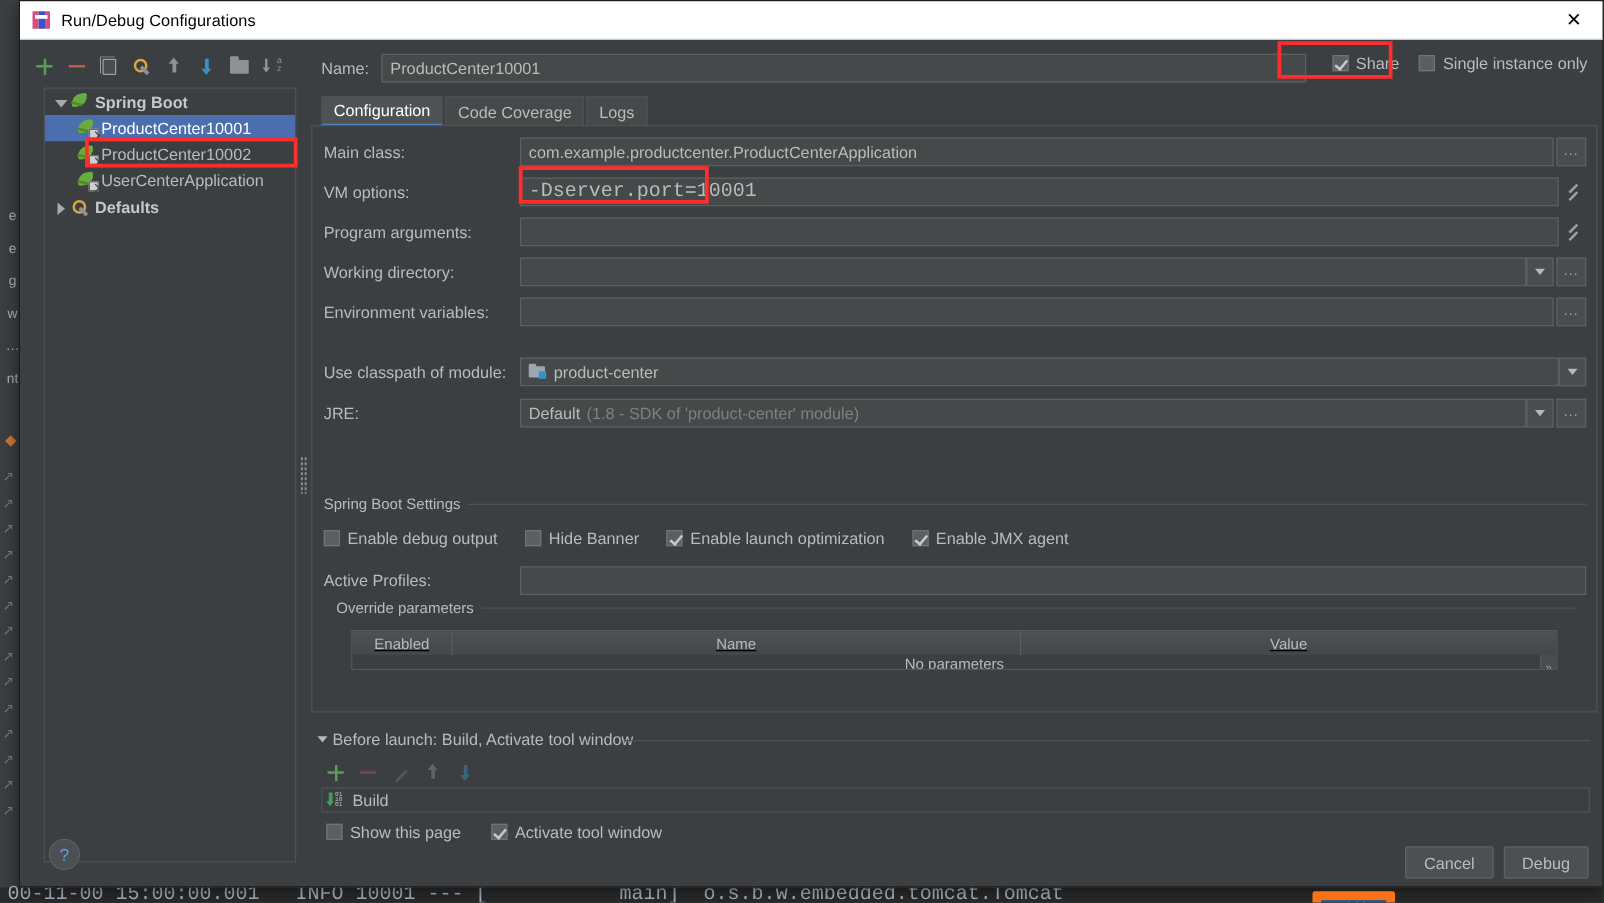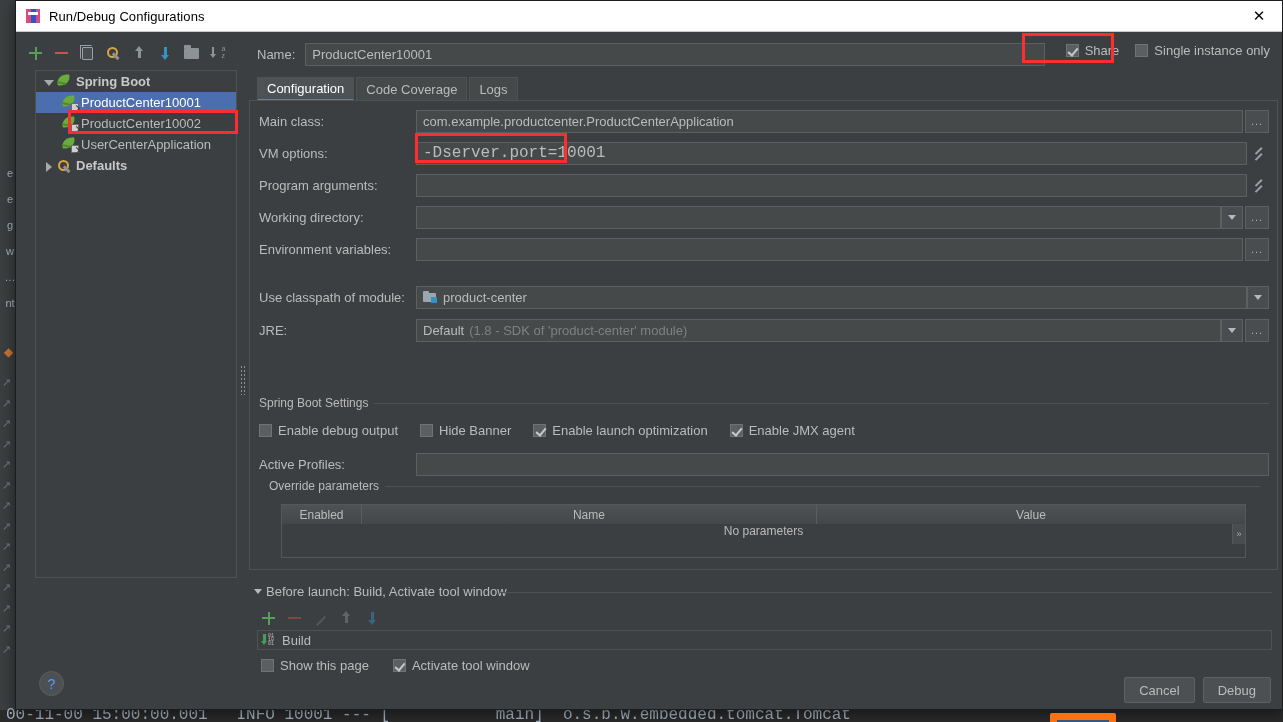--- a/index.html
+++ b/index.html
@@ -175,21 +175,21 @@
     width: 2px; height: 9px; background: #8d9296;
   }
   .ic-sort::after {
     content: ""; position: absolute; left: 0px; top: 9px;
     border-left: 3px solid transparent; border-right: 3px solid transparent;
     border-top: 4px solid #8d9296;
   }
 
   
   .tree {
-    position: absolute; left: 19px; top: 38px; width: 202px; height: 508px;
+    position: absolute; left: 19px; top: 38px; width: 202px; height: 620px;
     background: #3c3f41; border: 1px solid #4f5254;
     font-size: 13px; color: #bbbbbb; overflow: hidden;
   }
   .tree-row {
     height: 21px; display: flex; align-items: center;
     padding-left: 6px; cursor: pointer; position: relative;
   }
   .tree-row.selected { background: #4b6eaf; color: #ffffff; }
   .tw {
     width: 14px; height: 14px; flex: none; position: relative;
@@ -386,22 +386,22 @@
     position: absolute; left: 0; right: 0; top: 0; height: 1px; background: #4f5254;
   }
 
   .sb-checks {
     position: absolute; left: 9px; top: 322px; display: flex;
     align-items: center; gap: 22px;
   }
 
   
   .tbl {
-    position: absolute; left: 12px; top: 18px; right: 14px; height: 54px;
-    border: 1px solid #555859; overflow: hidden;
+    position: absolute; left: 12px; top: 18px; right: 14px; height: 32px;
+    border: 1px solid #555859; overflow: hidden; text-decoration: underline;
   }
   .tbl-head { display: flex; height: 19px; background: #4a4d4f; }
   .th {
     font-size: 12px; color: #bbbbbb; display: flex; align-items: center;
     justify-content: center; border-right: 1px solid #5a5d5f;
     background: linear-gradient(#4e5254, #44474a);
   }
   .th.enabled { width: 80px; flex: none; }
   .th.name { flex: 1.06; }
   .th.value { flex: 1; border-right: none; }

